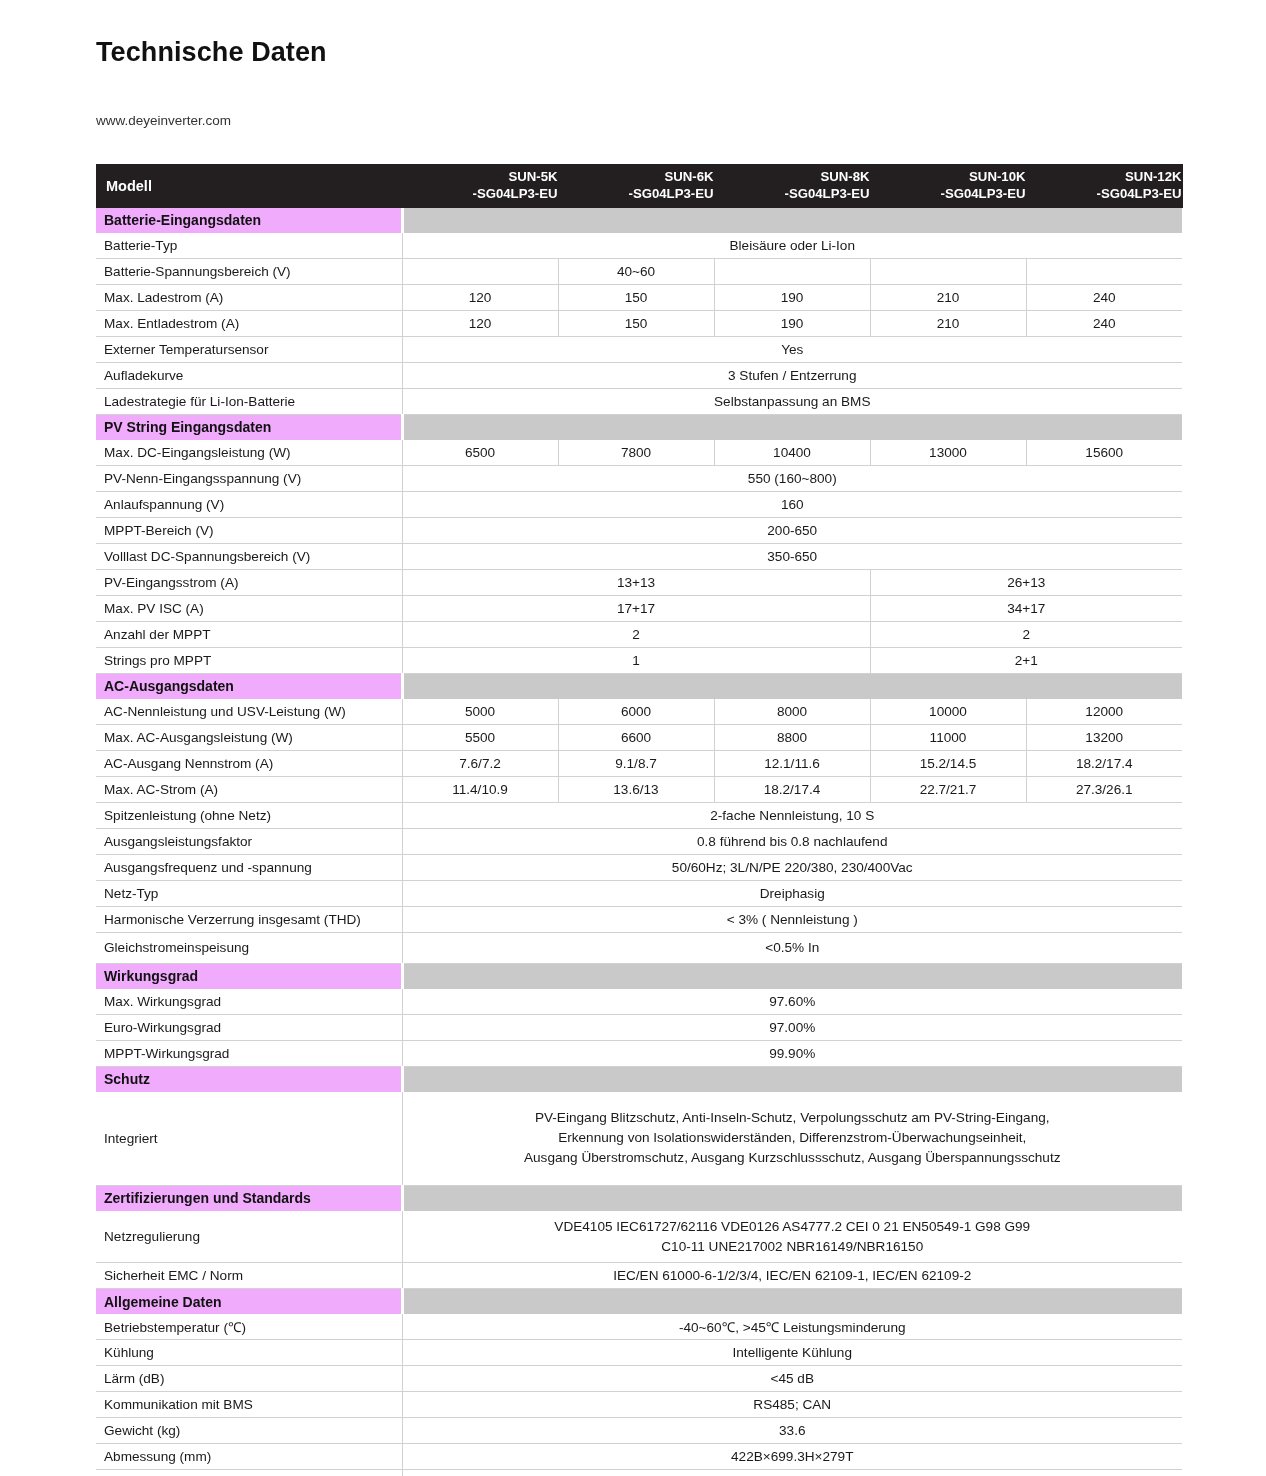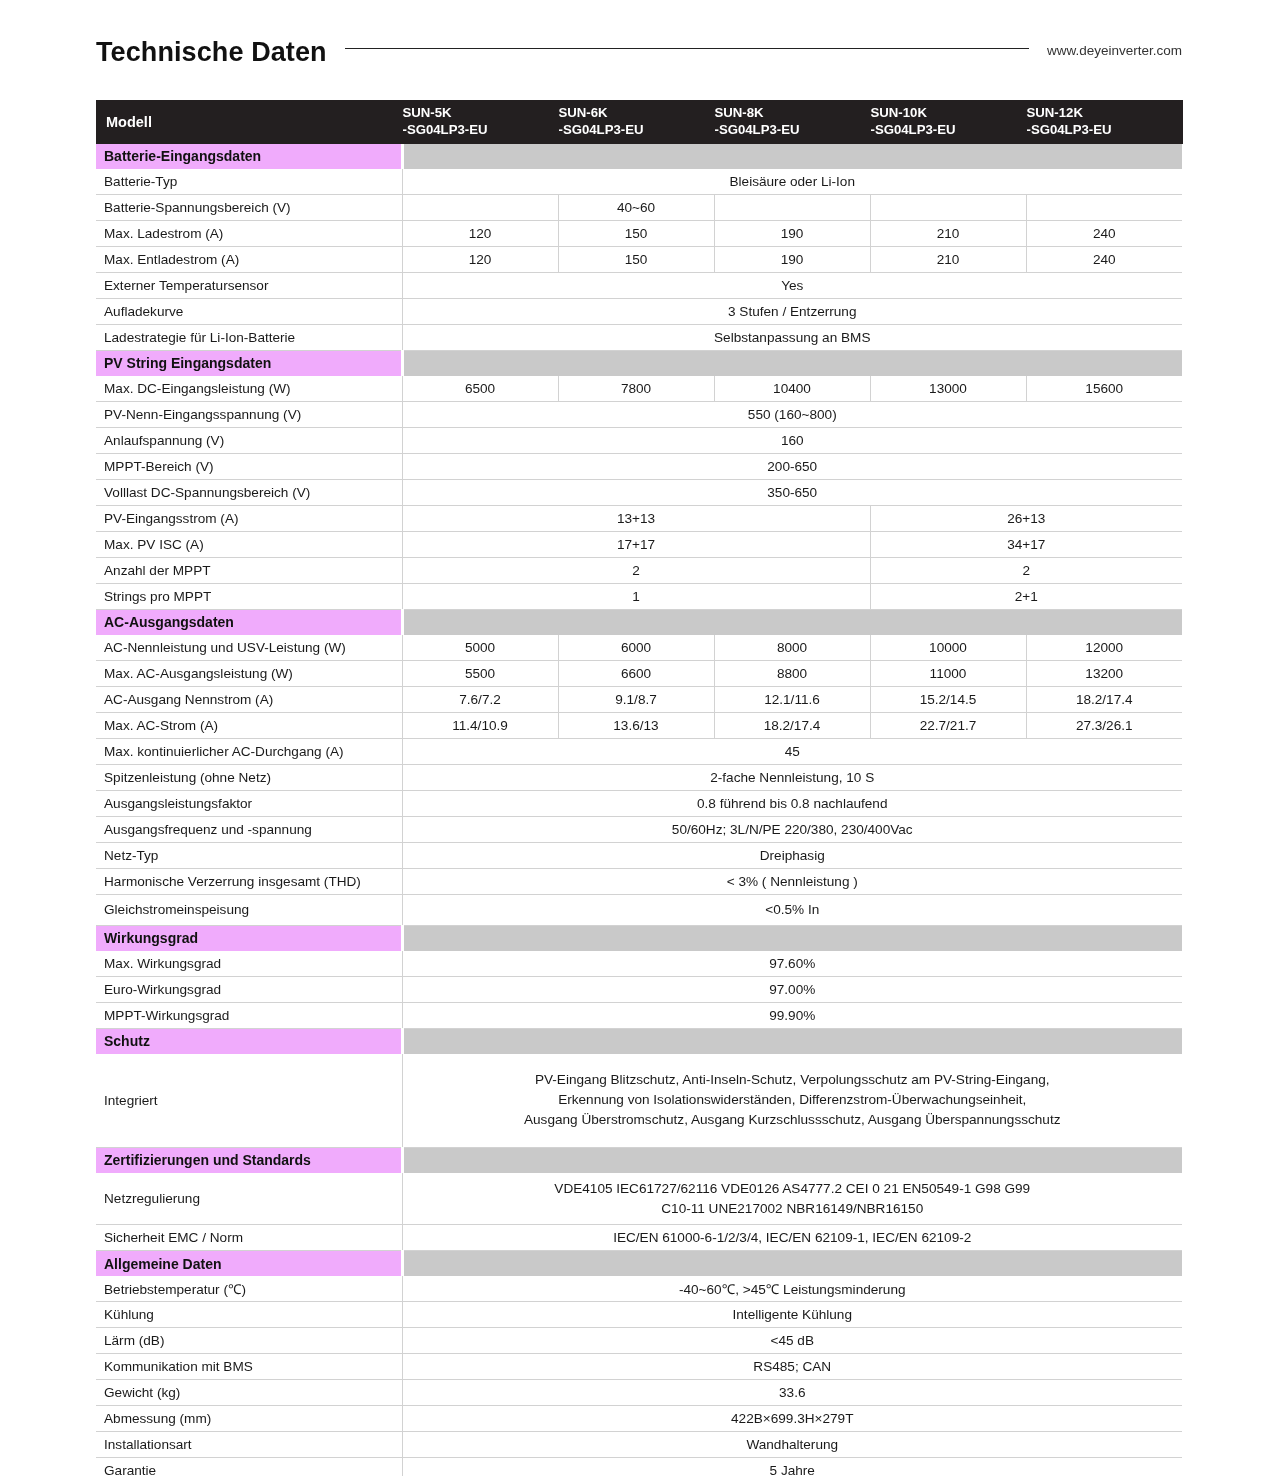--- a/index.html
+++ b/index.html
@@ -18,23 +18,24 @@
     position: relative;
     width: 1266px;
     min-height: 1476px;
     box-sizing: border-box;
     padding: 38px 84px 0 96px;
     background: #ffffff;
   }
   
   .doc-header {
     display: flex;
-    align-items: center;
+    align-items: flex-start;
     gap: 18px;
     padding-bottom: 8px;
+    flex-direction: column;
   }
   .doc-title {
     font-size: 27px;
     font-weight: bold;
     letter-spacing: 0.1px;
     color: #111;
     white-space: nowrap;
     line-height: 1.1;
   }
   .title-rule {
@@ -64,21 +65,21 @@
     padding: 0;
     vertical-align: middle;
   }
   
   tr.model-head th {
     background: #231f20;
     color: #ffffff;
     height: 44px;
     font-size: 13.2px;
     font-weight: bold;
-    text-align: left;
+    text-align: right;
     line-height: 1.25;
     border-right: 1px solid #231f20;
   }
   tr.model-head th.label-cell {
     text-align: left;
     padding-left: 10px;
     font-size: 14.5px;
   }
   .model-line2 { display: block; font-weight: bold; }
 
@@ -296,24 +297,20 @@
         </tr>
         <tr class="data">
           <td class="label-cell">Max. AC-Strom (A)</td>
           <td class="val">11.4/10.9</td>
           <td class="val">13.6/13</td>
           <td class="val">18.2/17.4</td>
           <td class="val">22.7/21.7</td>
           <td class="val last">27.3/26.1</td>
         </tr>
         <tr class="data">
-          <td class="label-cell">Max. kontinuierlicher AC-Durchgang (A)</td>
-          <td class="val nolines" colspan="5">45</td>
-        </tr>
-        <tr class="data">
           <td class="label-cell">Spitzenleistung (ohne Netz)</td>
           <td class="val nolines" colspan="5">2-fache Nennleistung, 10 S</td>
         </tr>
         <tr class="data">
           <td class="label-cell">Ausgangsleistungsfaktor</td>
           <td class="val nolines" colspan="5">0.8 führend bis 0.8 nachlaufend</td>
         </tr>
         <tr class="data">
           <td class="label-cell">Ausgangsfrequenz und -spannung</td>
           <td class="val nolines" colspan="5">50/60Hz; 3L/N/PE 220/380, 230/400Vac</td>

